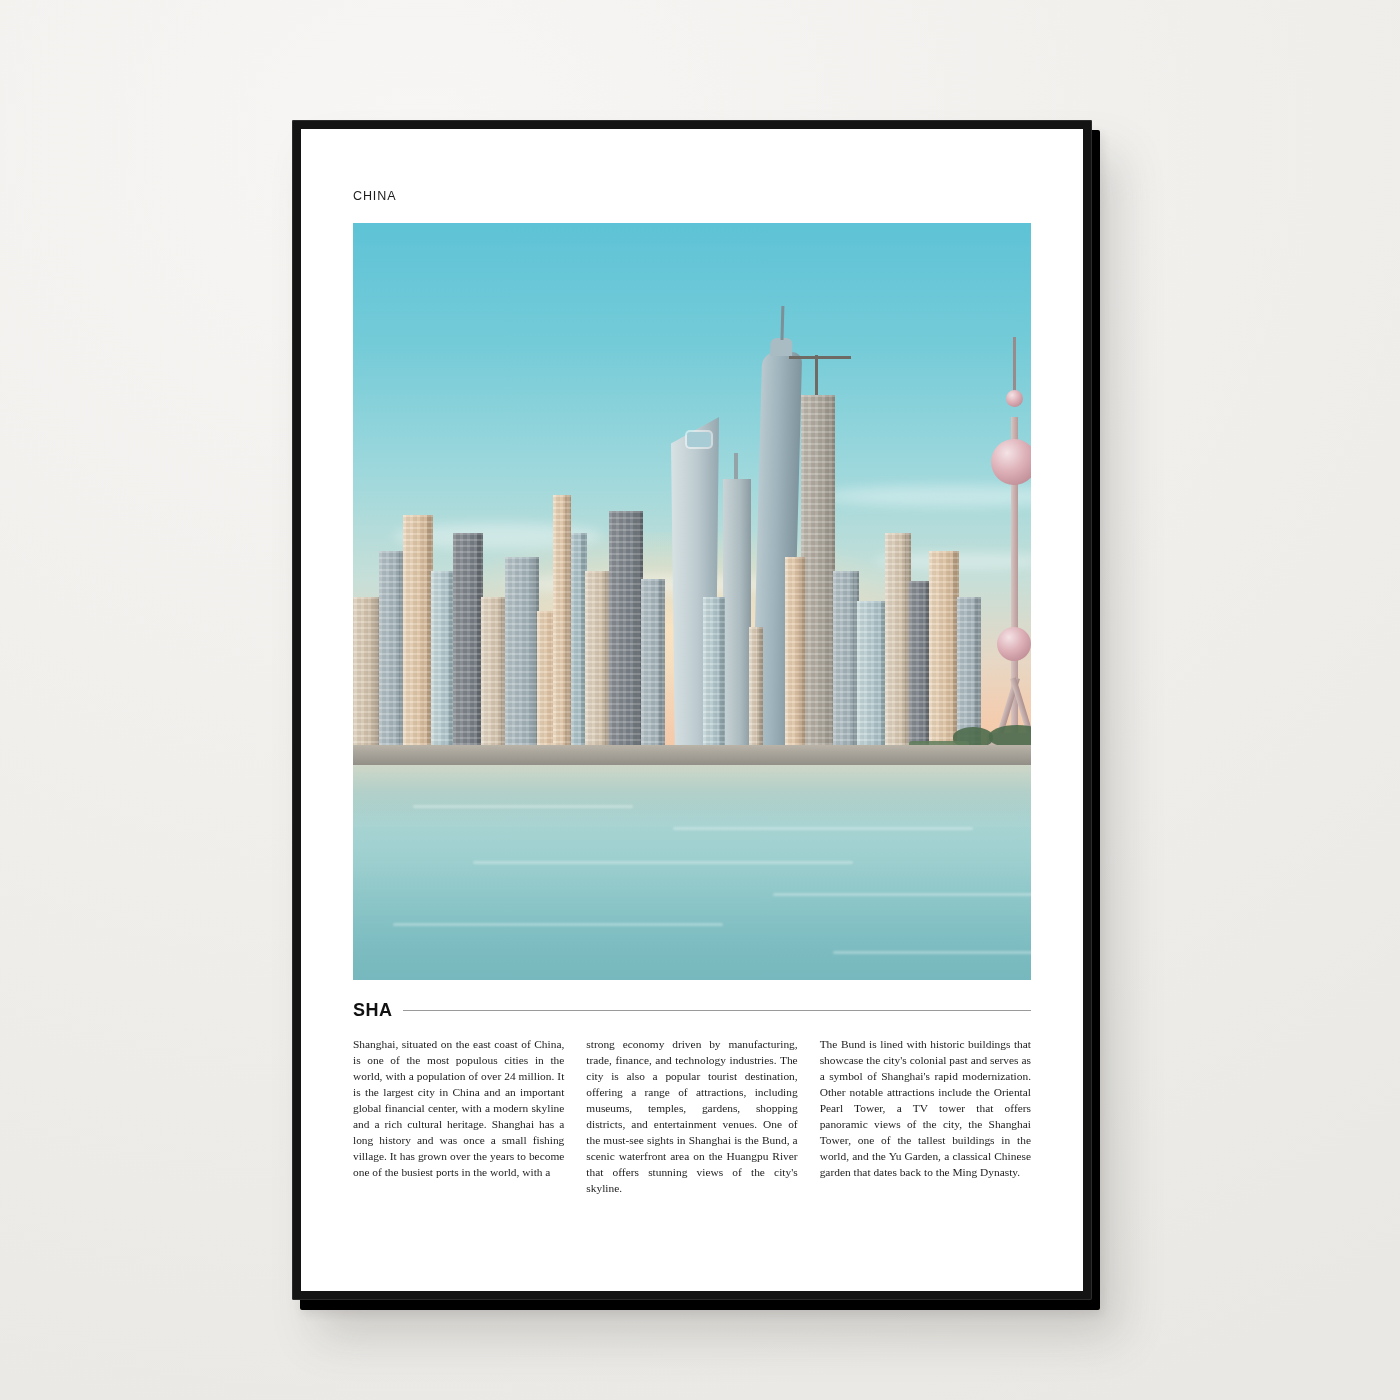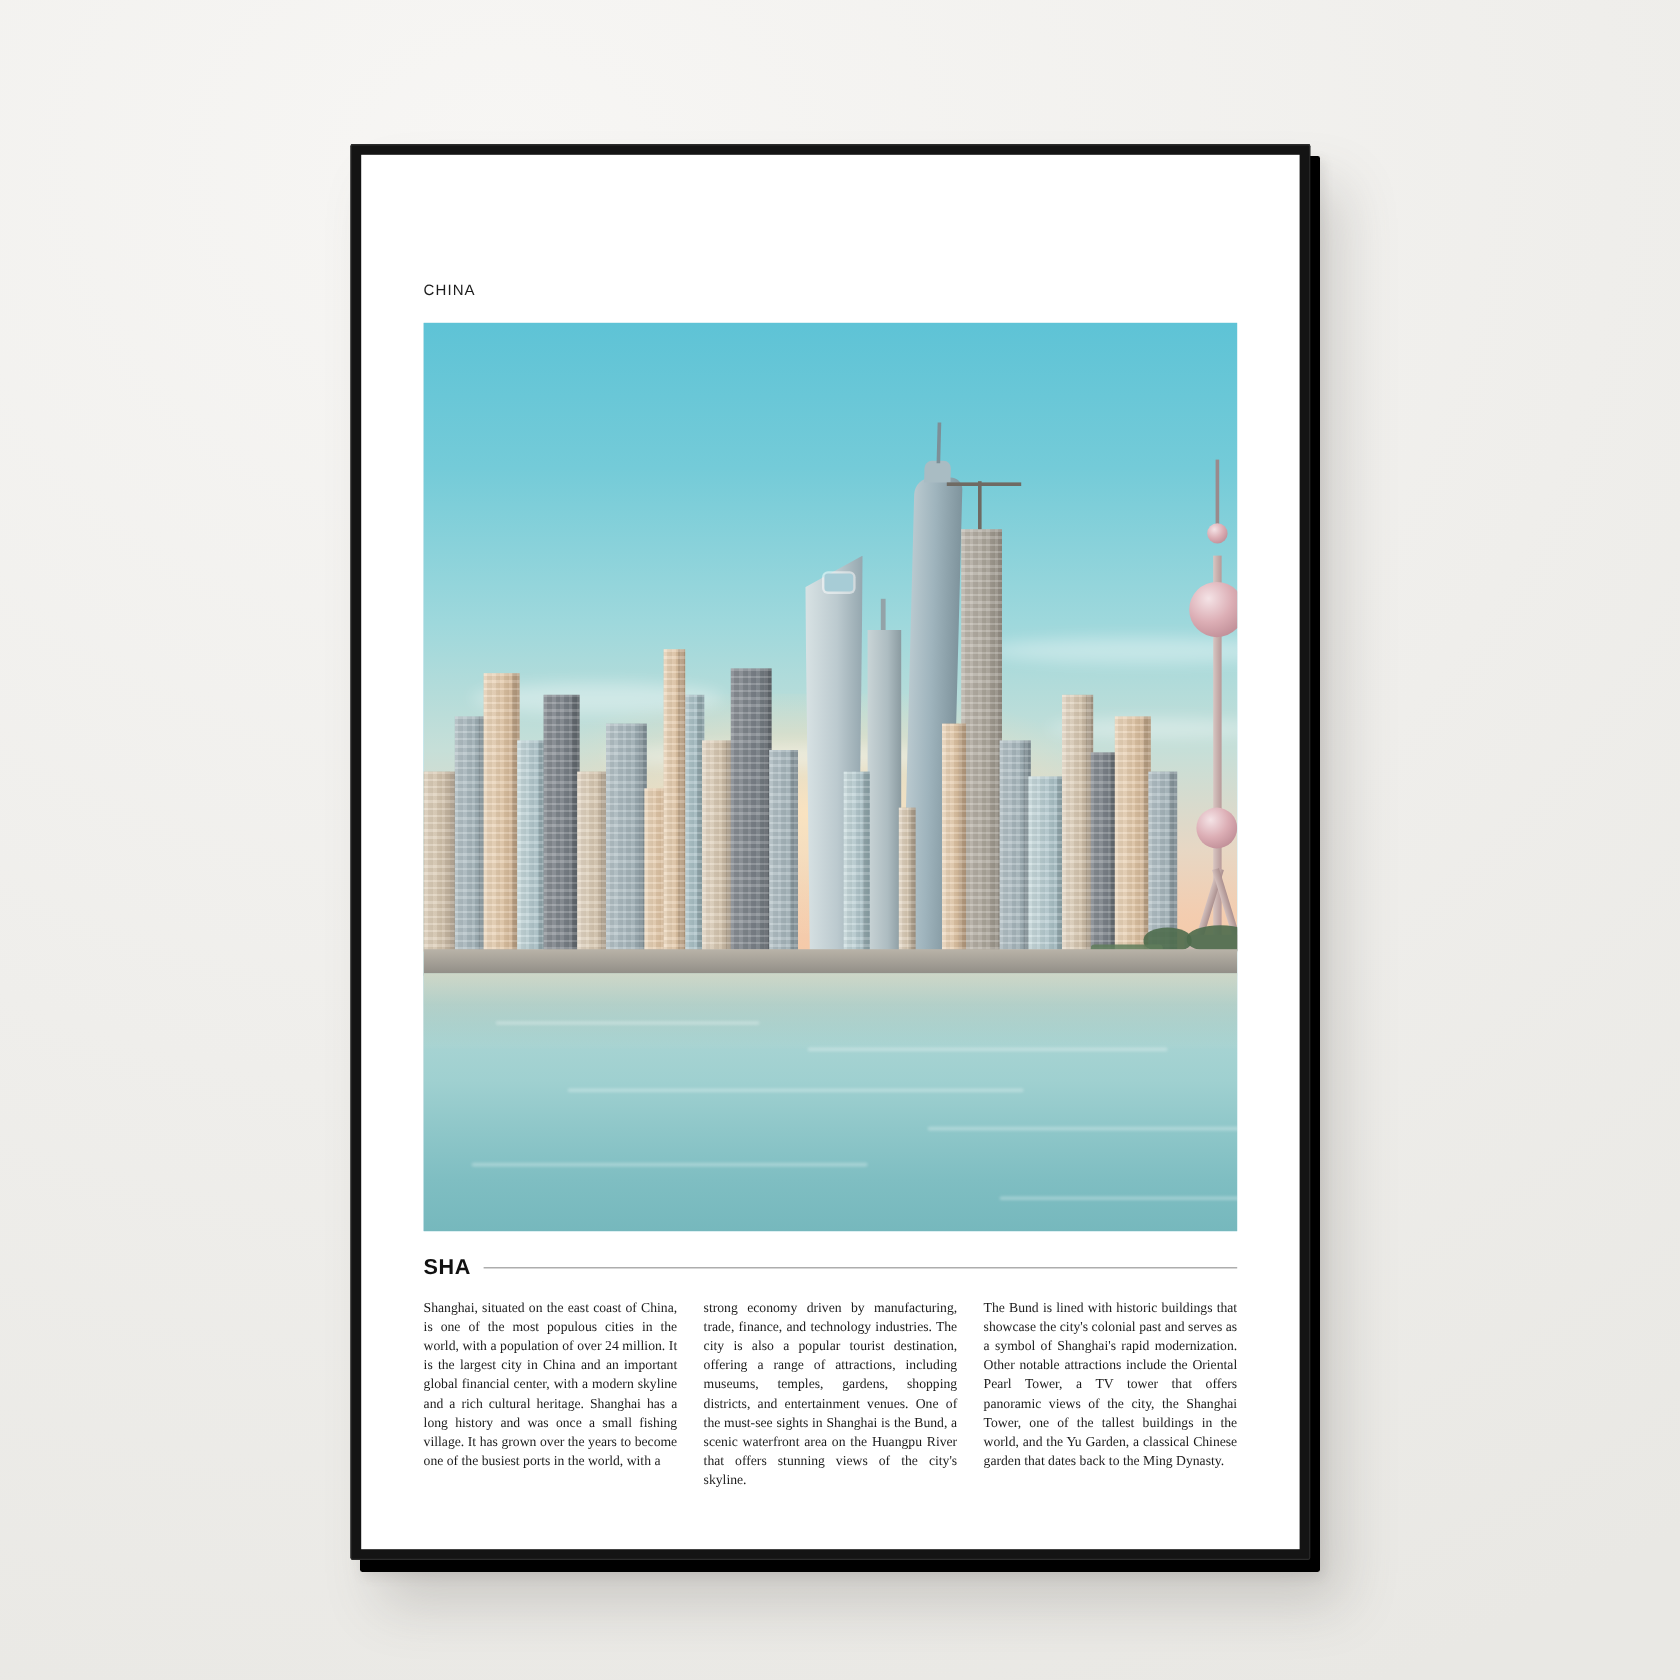--- a/index.html
+++ b/index.html
@@ -81,21 +81,20 @@
     letter-spacing: 0.5px;
     line-height: 0.95;
     color: #111;
     margin: 0;
   }
   .poster-country {
     font-size: 12.5px;
     letter-spacing: 0.9px;
     color: #1d1d1d;
     padding-bottom: 6px;
-    margin-top: 46px;
   }
 
   
   .photo {
     position: relative;
     width: 100%;
     height: 757px;
     overflow: hidden;
     background: #79c6d4;
   }

